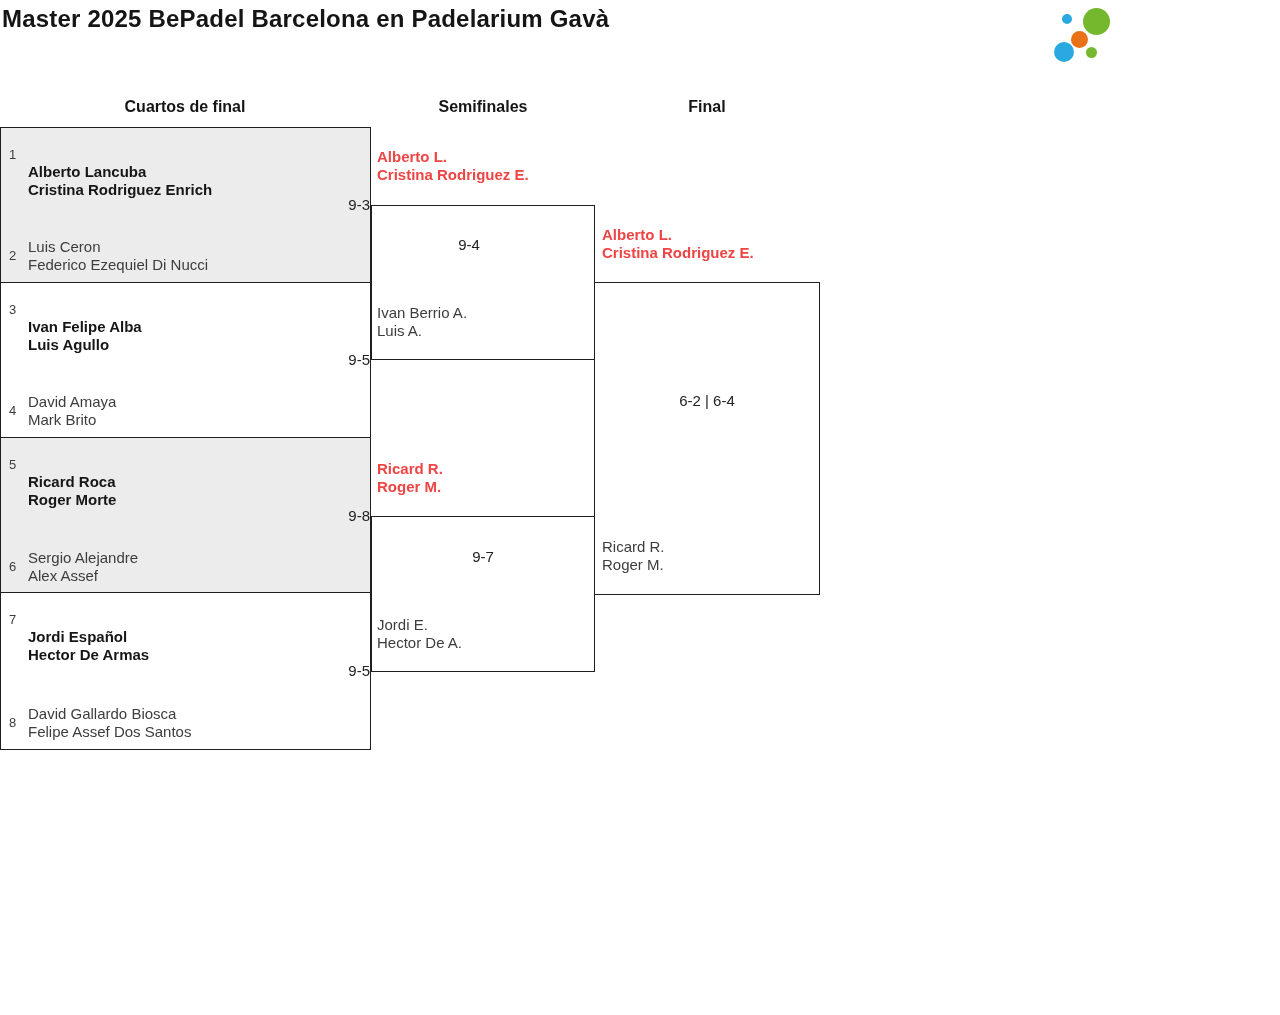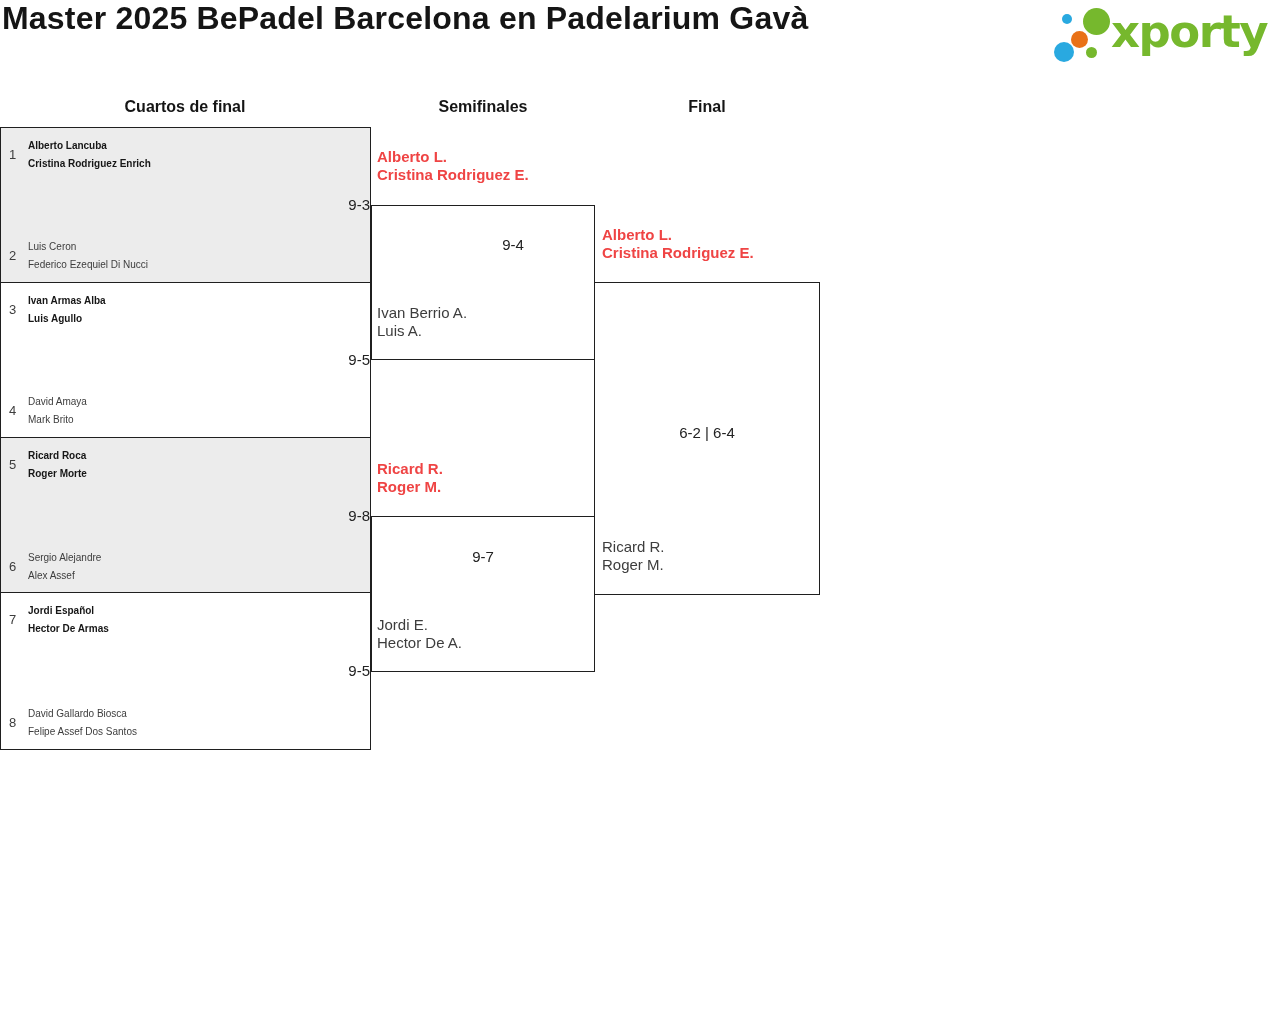--- a/index.html
+++ b/index.html
@@ -1,21 +1,21 @@
 <!DOCTYPE html>
 <html><head>
 <meta charset="utf-8">
 <style>
   * { margin:0; padding:0; box-sizing:border-box; }
   html,body { background:#ffffff; }
   body { font-family:"Liberation Sans", sans-serif; }
   .stage { position:relative; width:1280px; height:1015px; background:#fff; overflow:hidden; }
 
   
-  .page-title { position:absolute; left:2px; top:2px; font-size:32px; line-height:33px;
+  .page-title { position:absolute; left:2px; top:2px; font-size:24px; line-height:33px;
                 font-weight:600; color:#151515; letter-spacing:.2px; }
 
   
   .logo { position:absolute; left:1045px; top:0; width:235px; height:78px; cursor:pointer; }
   .dot { position:absolute; border-radius:50%; }
   .dot.blue   { background:#29a9e0; }
   .dot.green  { background:#76b82d; }
   .dot.orange { background:#e97117; }
   .dot-blue-small  { left:17px; top:14px; width:10px; height:10px; }
   .dot-green-large { left:38px; top:8px;  width:27px; height:27px; }
@@ -39,57 +39,56 @@
   .qf3 { left:0;     top:437px; width:371px; height:157px; }
   .qf4 { left:0;     top:592px; width:371px; height:158px; }
   .sf1 { left:371px; top:205px; width:224px; height:155px; }
   .sf2 { left:371px; top:516px; width:224px; height:156px; }
   .fi1 { left:594px; top:282px; width:226px; height:313px; }
 
   
   .seed { position:absolute; left:8px; font-size:13px; line-height:18px; color:#3d3d3d; }
   .seed.top { top:18px; }
   .seed.bot { bottom:17px; }
-  .team { position:absolute; left:27px; font-size:10px; line-height:18px; color:#3d3d3d; white-space:nowrap; }
+  .team { position:absolute; left:27px; font-size:15px; line-height:18px; color:#3d3d3d; white-space:nowrap;margin-top:26px; }
   .team.top { top:9px; }
   .team.bot { bottom:8px; }
   .team.winner { font-weight:600; color:#161616; }
   .score-center { position:absolute; left:0; width:100%; top:50%; transform:translateY(-50%);
                   text-align:right; font-size:15px; line-height:18px; color:#232323; }
 
   
   .free-team  { position:absolute; font-size:15px; line-height:18px; color:#3d3d3d; white-space:nowrap; }
   .free-team.winner { font-weight:600; color:#ef4444; }
   .free-score { position:absolute; text-align:center; font-size:15px; line-height:18px; color:#232323; }
   .sf1-winner { left:377px; top:148px; }
-  .sf1-score  { left:371px; top:236px; width:196px;margin-left:44px; }
+  .sf1-score  { left:371px; top:236px; width:196px; }
   .sf1-loser  { left:377px; top:304px; }
   .sf2-winner { left:377px; top:460px; }
   .sf2-score  { left:371px; top:548px; width:224px; }
   .sf2-loser  { left:377px; top:616px; }
   .fi-winner  { left:602px; top:226px; }
-  .fi-score   { left:594px; top:392px; width:226px;margin-top:32px; }
+  .fi-score   { left:594px; top:392px; width:226px; }
   .fi-loser   { left:602px; top:538px; }
 </style>
 </head>
 <body>
 
 <div class="stage">
 
   <div class="page-title">
     <div>Master 2025 BePadel Barcelona en Padelarium Gavà</div>
   </div>
 
   <div class="logo">
     <span class="dot blue dot-blue-small"></span>
     <span class="dot green dot-green-large"></span>
     <span class="dot orange dot-orange-mid"></span>
     <span class="dot blue dot-blue-large"></span>
     <span class="dot green dot-green-small"></span>
-    <span class="logo-text">xporty</span>
   </div>
 
   <div class="col-header qf">Cuartos de final</div>
   <div class="col-header sf">Semifinales</div>
   <div class="col-header fi">Final</div>
 
   <div class="box qf1 shaded">
     <span class="seed top">1</span>
     <div class="team top winner">
       <div>Alberto Lancuba</div>
@@ -99,21 +98,21 @@
     <span class="seed bot">2</span>
     <div class="team bot">
       <div>Luis Ceron</div>
       <div>Federico Ezequiel Di Nucci</div>
     </div>
   </div>
 
   <div class="box qf2">
     <span class="seed top">3</span>
     <div class="team top winner">
-      <div>Ivan Armas Alba</div>
+      <div>Ivan Felipe Alba</div>
       <div>Luis Agullo</div>
     </div>
     <div class="score-center">9-5</div>
     <span class="seed bot">4</span>
     <div class="team bot">
       <div>David Amaya</div>
       <div>Mark Brito</div>
     </div>
   </div>
 

